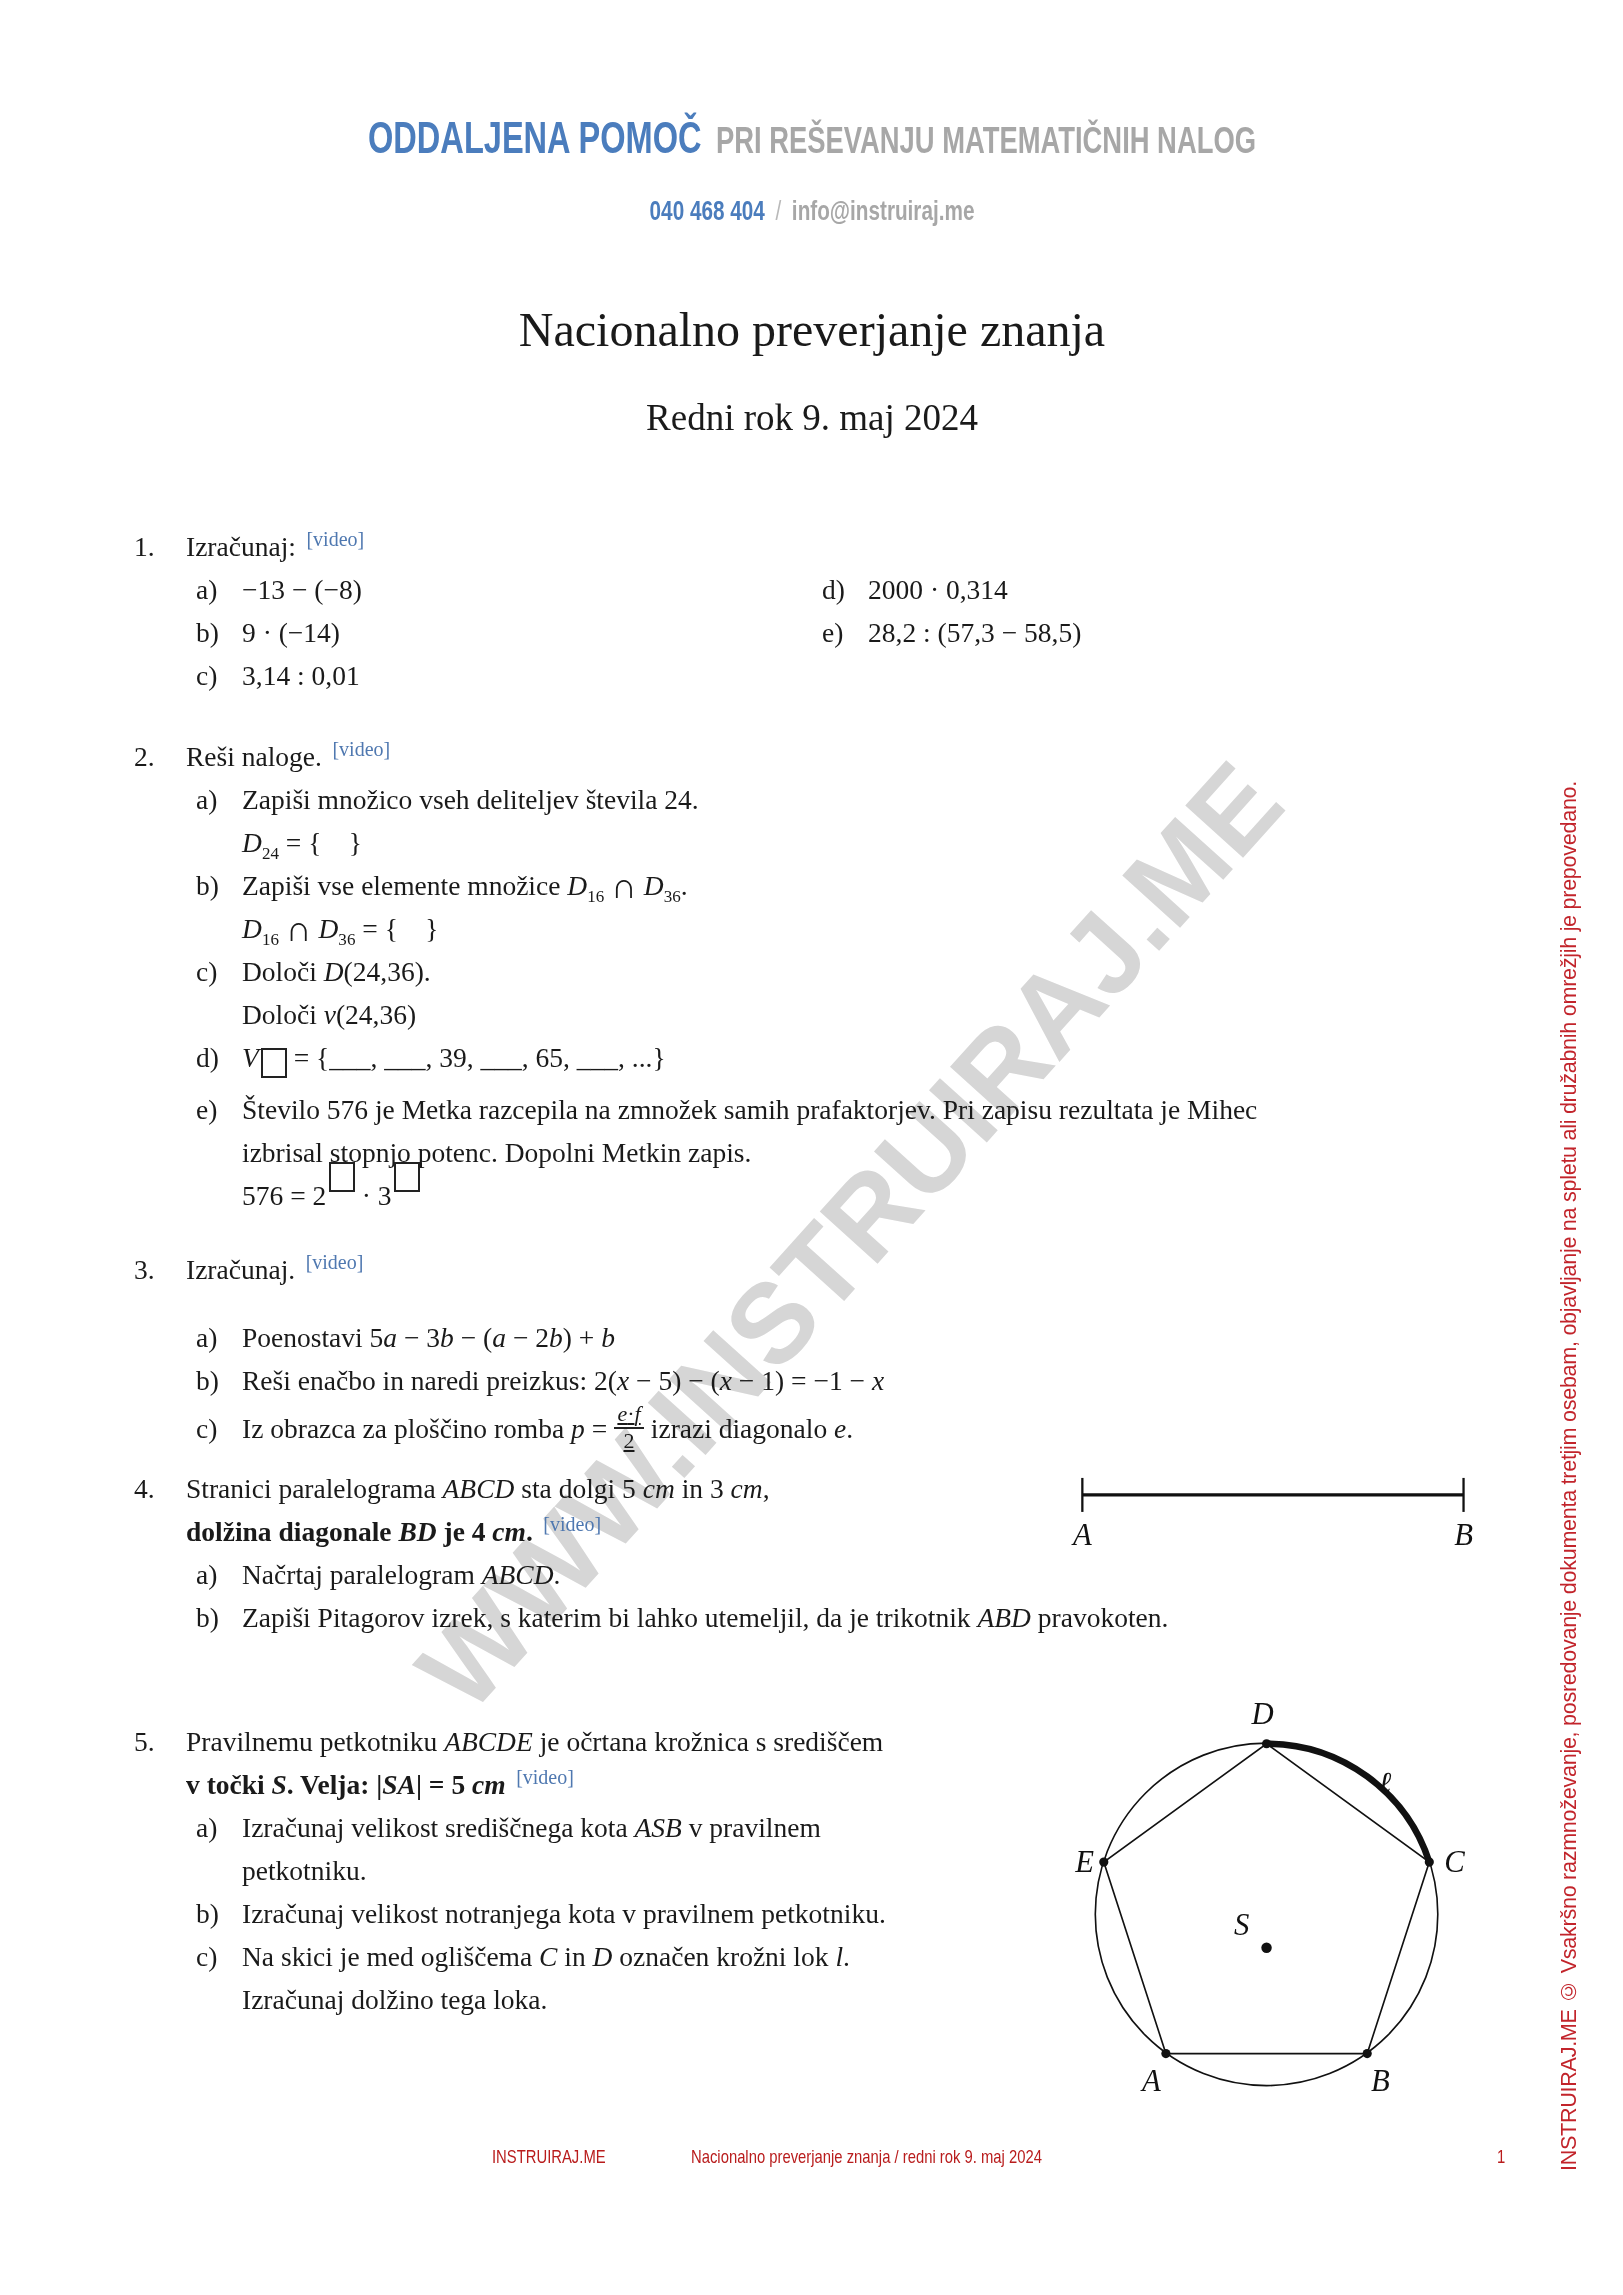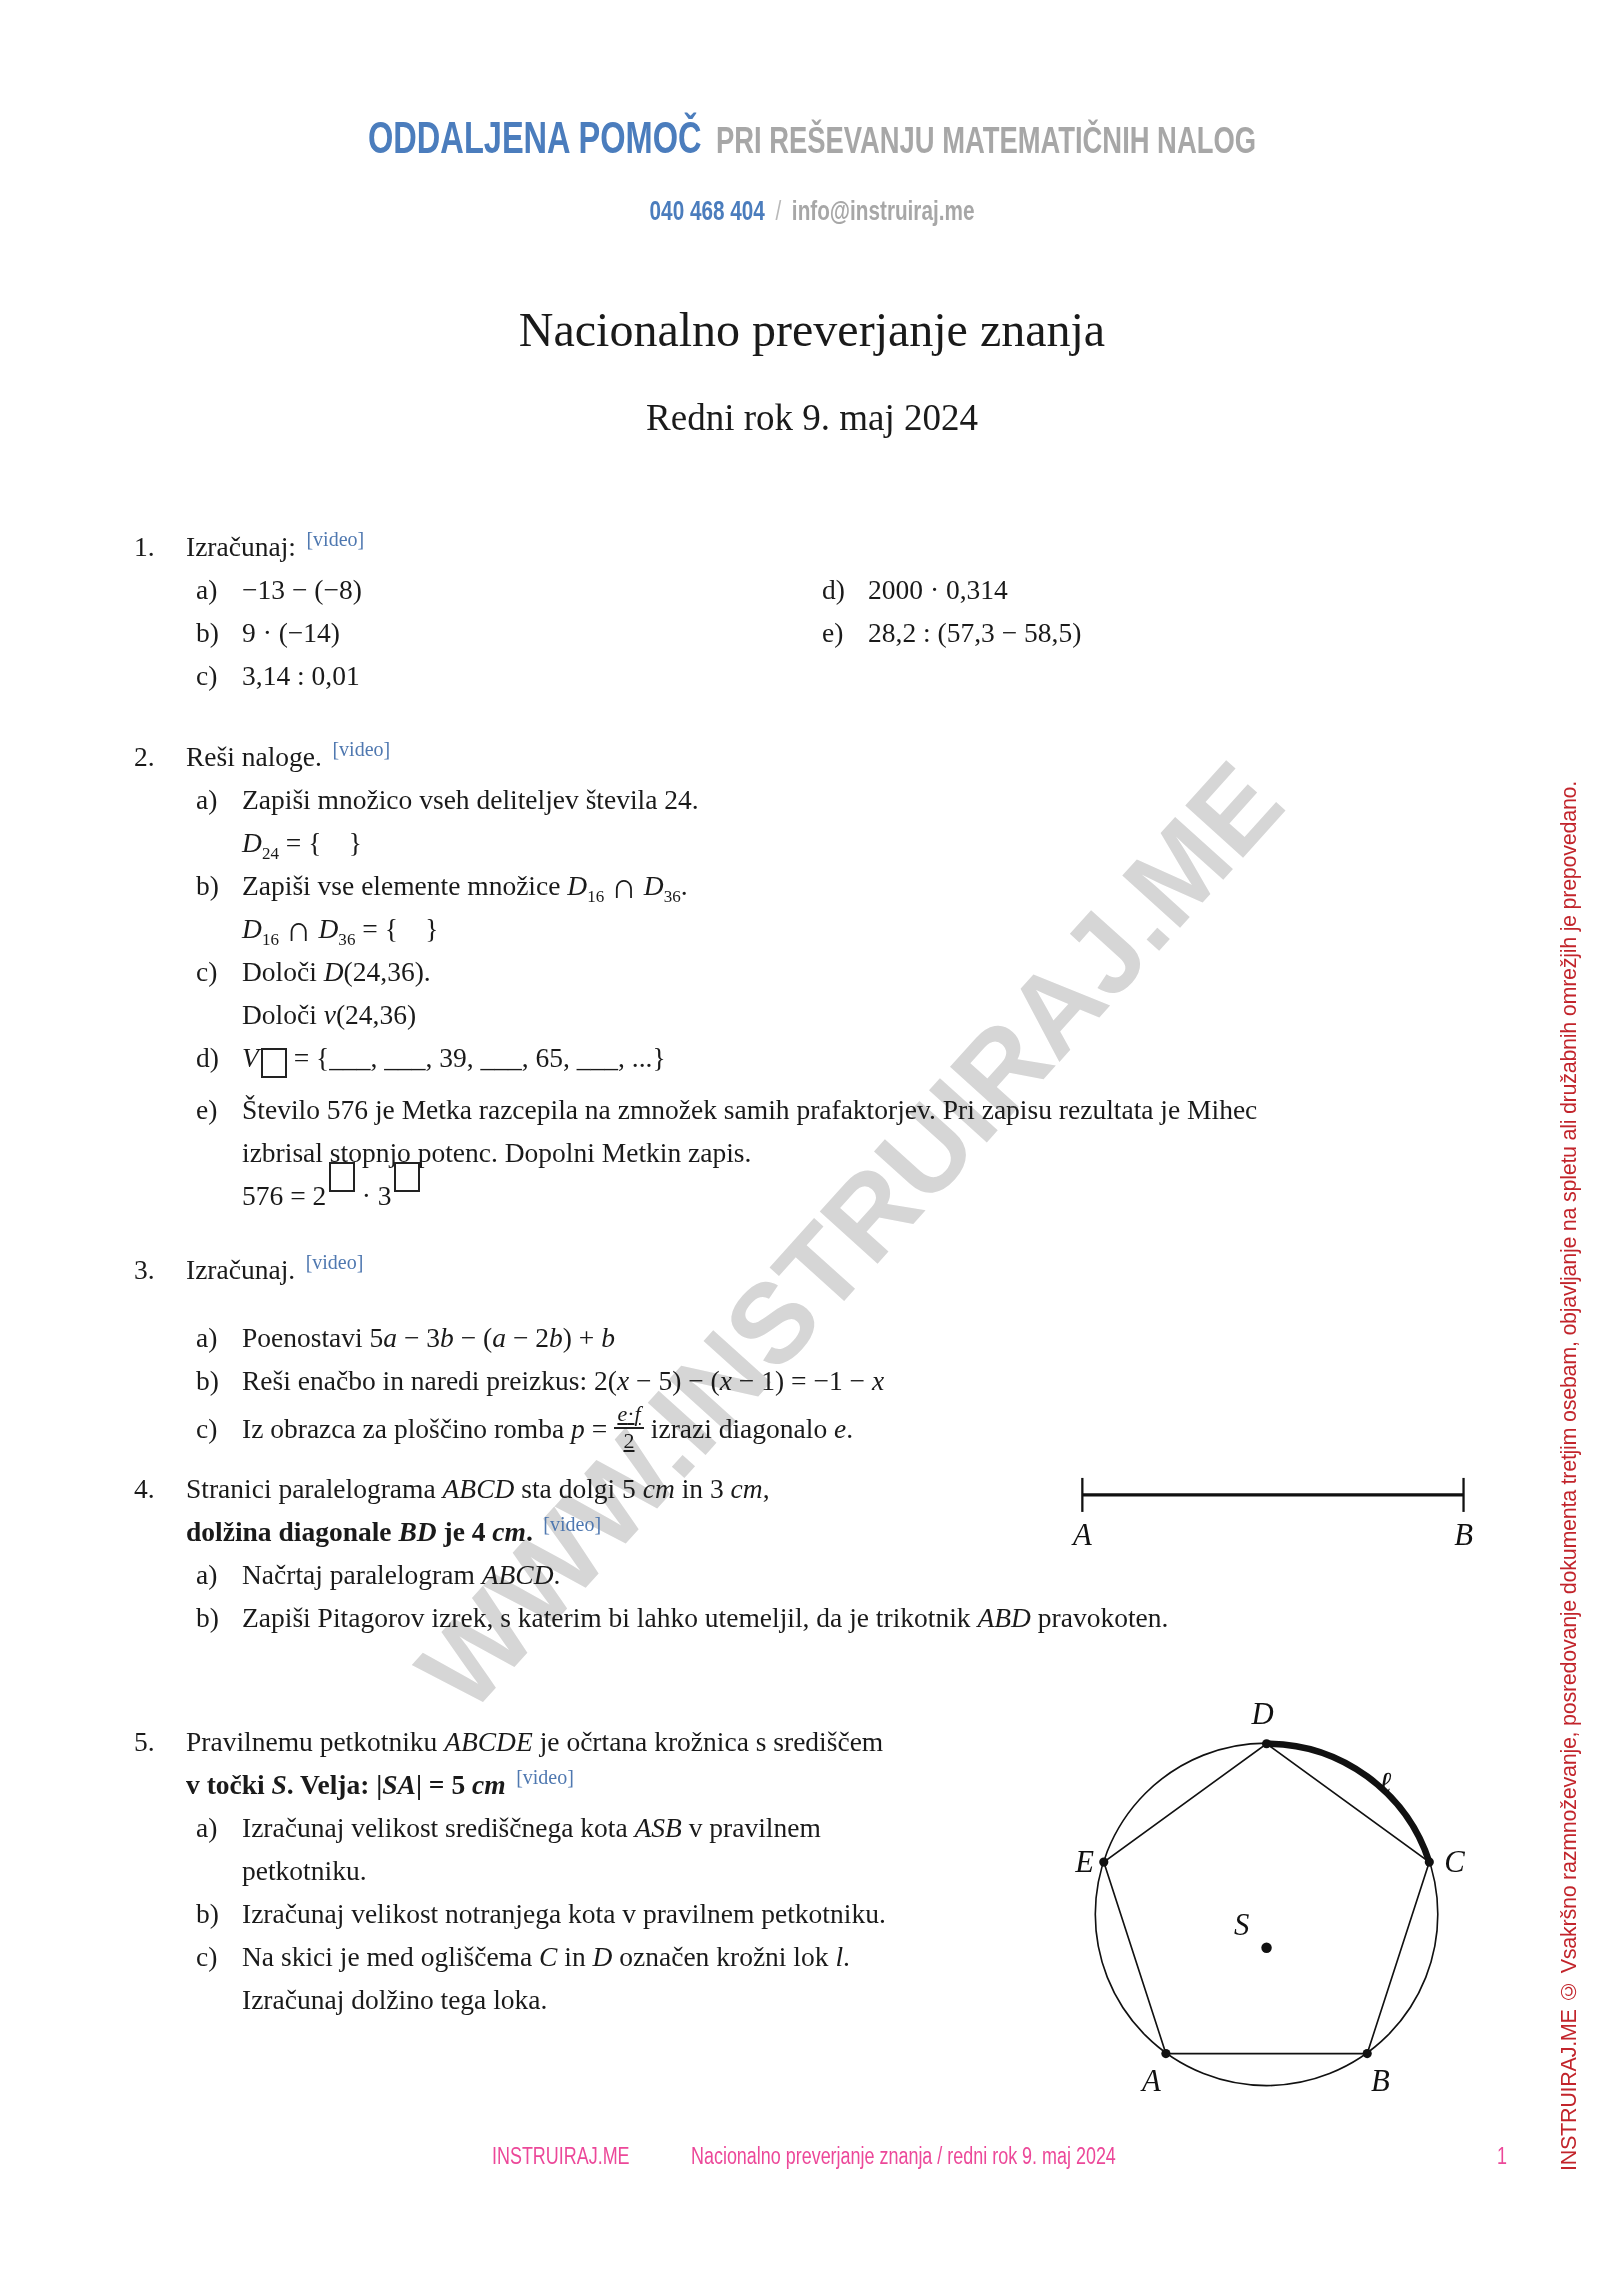--- a/index.html
+++ b/index.html
@@ -55,21 +55,21 @@
   #fig-pentagon{left:1060px;top:1694px;}
   .fig svg text{font-family:"Liberation Serif","DejaVu Serif",serif;font-style:italic;font-size:47px;fill:#111;}
   
   .copyright{
     position:absolute;top:823px;right:42px;height:1348px;z-index:1;white-space:nowrap;
     writing-mode:vertical-rl;transform:rotate(180deg);
     font-family:"Liberation Sans","DejaVu Sans",sans-serif;font-size:21.6px;color:#c2242b;letter-spacing:-0.3px;
   }
   
   .footer{position:absolute;top:2142px;left:0;width:100%;height:39px;z-index:1;
-    font-family:"Liberation Sans","DejaVu Sans",sans-serif;font-size:23px;color:#ec4899;line-height:29px;}
+    font-family:"Liberation Sans","DejaVu Sans",sans-serif;font-size:19px;color:#b91c1c;line-height:29px;}
   .footer span{position:absolute;top:0;transform:scaleX(0.78);transform-origin:0 0;white-space:nowrap;}
   .f-site{left:492px;}
   .f-doc{left:691px;}
   .f-page{left:1497px;}
 </style>
 </head>
 <body>
 
 <div class="page">
 

